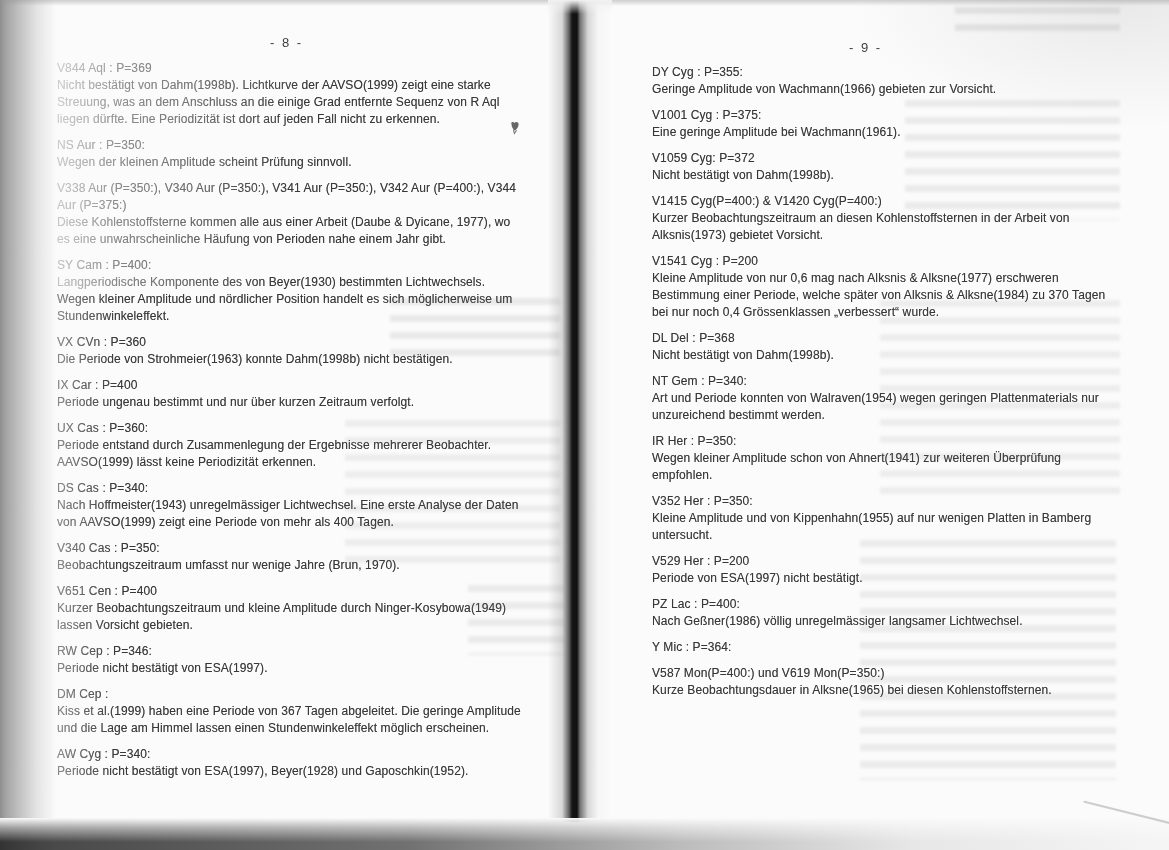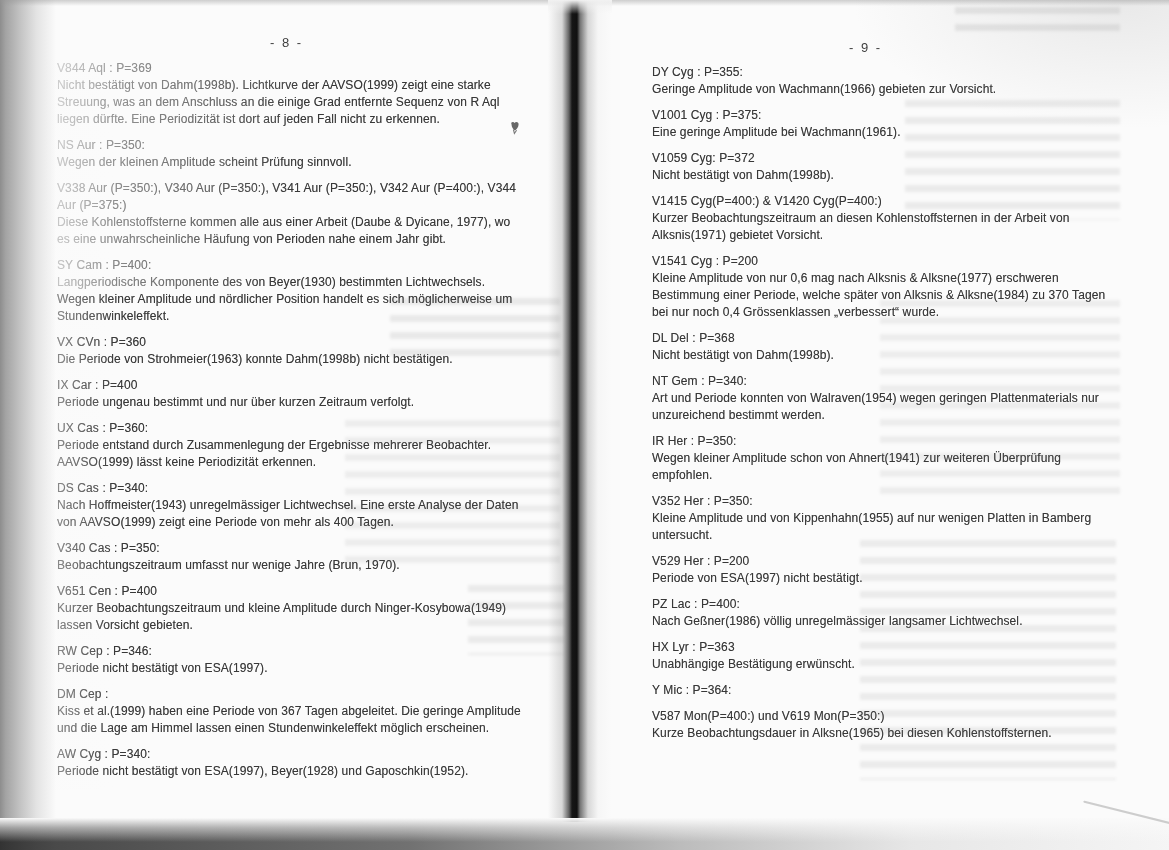--- a/index.html
+++ b/index.html
@@ -183,21 +183,21 @@
         <div class="entry-head">V1001 Cyg : P=375:</div>
         <div class="entry-body">Eine geringe Amplitude bei Wachmann(1961).</div>
       </div>
       <div class="entry">
         <div class="entry-head">V1059 Cyg: P=372</div>
         <div class="entry-body">Nicht bestätigt von Dahm(1998b).</div>
       </div>
       <div class="entry">
         <div class="entry-head">V1415 Cyg(P=400:) &amp; V1420 Cyg(P=400:)</div>
         <div class="entry-body">Kurzer Beobachtungszeitraum an diesen Kohlenstoffsternen in der Arbeit von
-Alksnis(1971) gebietet Vorsicht.</div>
+Alksnis(1973) gebietet Vorsicht.</div>
       </div>
       <div class="entry">
         <div class="entry-head">V1541 Cyg : P=200</div>
         <div class="entry-body">Kleine Amplitude von nur 0,6 mag nach Alksnis &amp; Alksne(1977) erschweren
 Bestimmung einer Periode, welche später von Alksnis &amp; Alksne(1984) zu 370 Tagen
 bei nur noch 0,4 Grössenklassen „verbessert“ wurde.</div>
       </div>
       <div class="entry">
         <div class="entry-head">DL Del : P=368</div>
         <div class="entry-body">Nicht bestätigt von Dahm(1998b).</div>
@@ -217,24 +217,20 @@
         <div class="entry-body">Kleine Amplitude und von Kippenhahn(1955) auf nur wenigen Platten in Bamberg
 untersucht.</div>
       </div>
       <div class="entry">
         <div class="entry-head">V529 Her : P=200</div>
         <div class="entry-body">Periode von ESA(1997) nicht bestätigt.</div>
       </div>
       <div class="entry">
         <div class="entry-head">PZ Lac : P=400:</div>
         <div class="entry-body">Nach Geßner(1986) völlig unregelmässiger langsamer Lichtwechsel.</div>
-      </div>
-      <div class="entry">
-        <div class="entry-head">HX Lyr : P=363</div>
-        <div class="entry-body">Unabhängige Bestätigung erwünscht.</div>
       </div>
       <div class="entry">
         <div class="entry-head">Y Mic : P=364:</div>
       </div>
       <div class="entry">
         <div class="entry-head">V587 Mon(P=400:) und V619 Mon(P=350:)</div>
         <div class="entry-body">Kurze Beobachtungsdauer in Alksne(1965) bei diesen Kohlenstoffsternen.</div>
       </div>
     </div>
 

